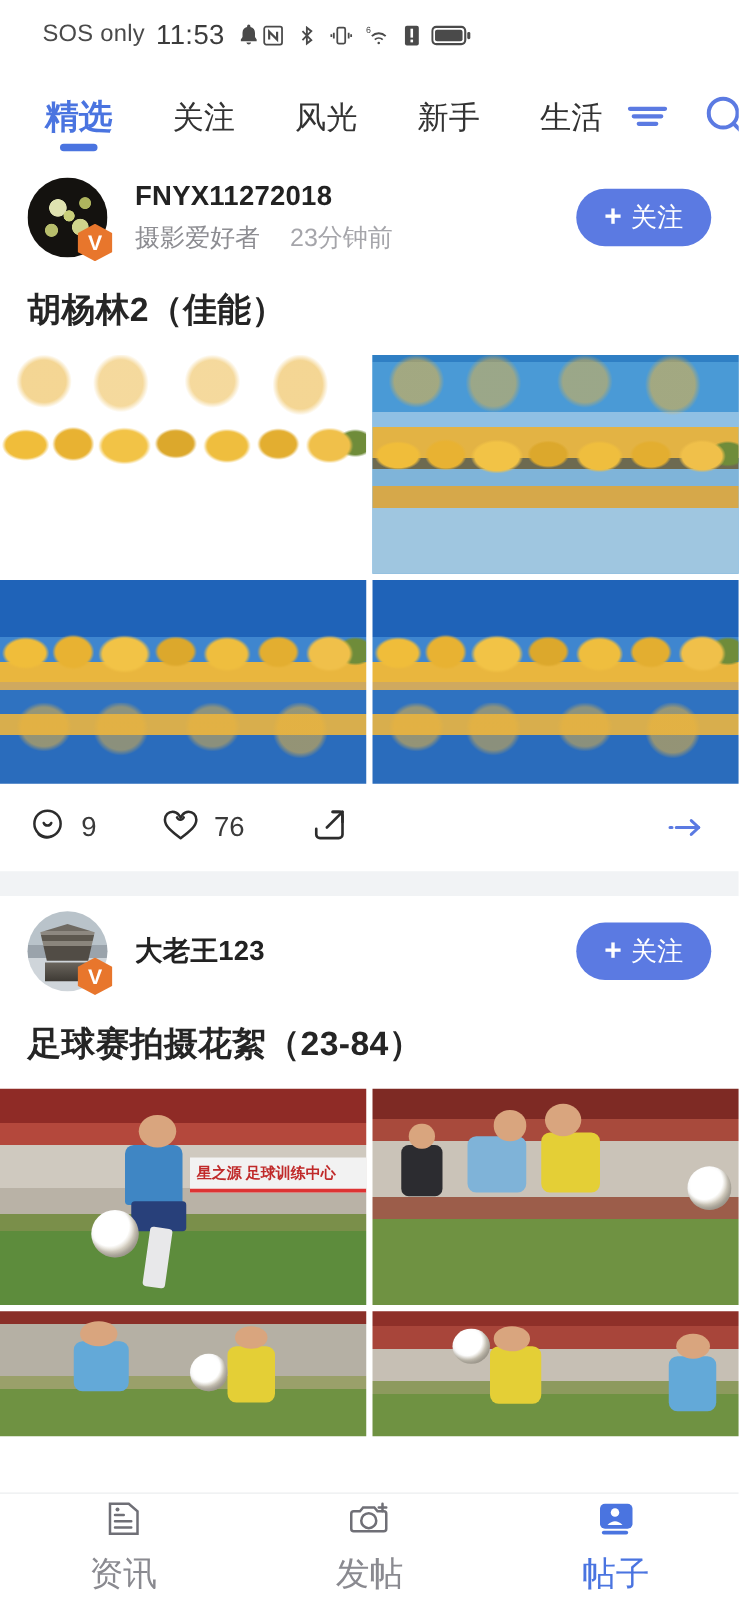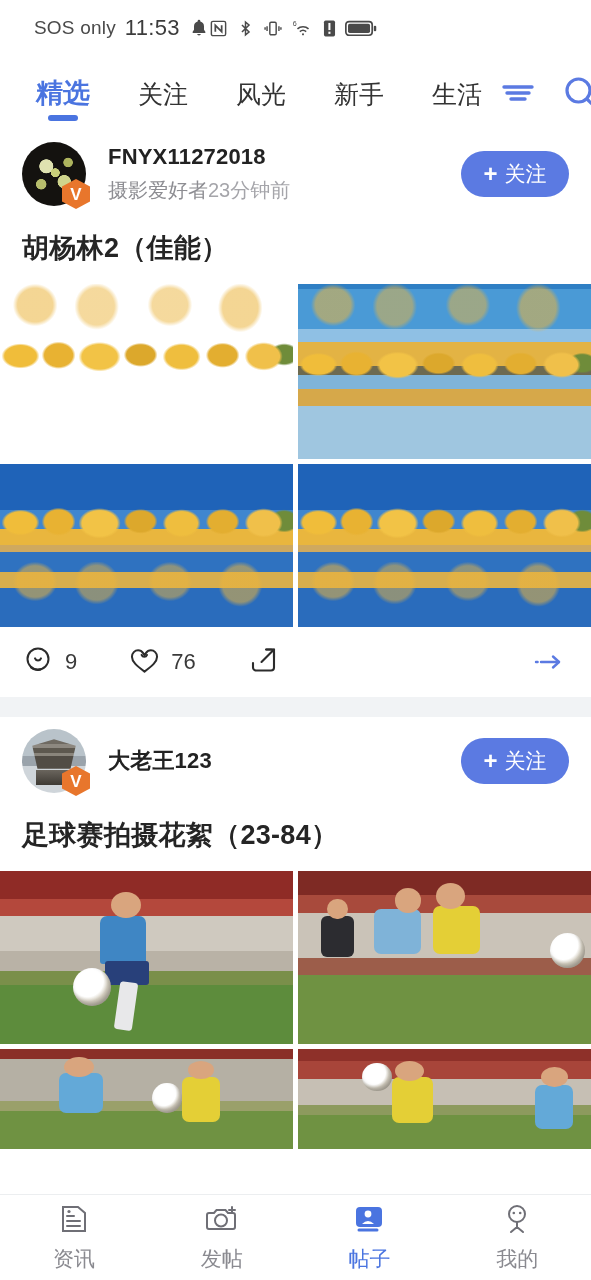--- a/index.html
+++ b/index.html
@@ -71,21 +71,21 @@
   }
   .vbadge {
     position:absolute; right:-4px; bottom:-3px; width:28px; height:30px;
     background:#e8762c;
     clip-path: polygon(50% 0, 100% 25%, 100% 75%, 50% 100%, 0 75%, 0 25%);
     display:flex; align-items:center; justify-content:center;
     color:#fff; font-size:17px; font-weight:bold; line-height:1;
   }
   .post-meta { flex:1; padding-left: 22px; display:flex; flex-direction:column; gap:7px; }
   .uname { font-size:22px; font-weight:bold; color:#222; letter-spacing:.2px; }
-  .sub { display:flex; align-items:center; gap:0; }
+  .sub { display:flex; align-items:center; gap:24px; }
   .role { font-size:20px; color:#8d8d92; }
   .time { font-size:20px; color:#a5a5aa; }
   .follow-btn {
     width:108px; height:46px; border-radius:23px; background:#5b7ae2;
     display:flex; align-items:center; justify-content:center; gap:7px;
     color:#fff; font-size:21px; cursor:pointer; flex:0 0 auto;
   }
   .plus { font-size:24px; line-height:1; font-weight:bold; }
 
   .post-title {
@@ -214,21 +214,21 @@
   
   .bottomnav {
     position:absolute; left:0; bottom:0; width:591px; height:86px;
     background:#fff; display:flex; align-items:center;
     border-top:1px solid #eceef0;
   }
   .nav-item {
     flex:1; display:flex; flex-direction:column; align-items:center;
     justify-content:center; gap:9px; cursor:pointer;
   }
-  .nav-label { font-size:21px; color:#8a8a90; }
+  .nav-label { font-size:27px; color:#8a8a90; }
   .nav-item.active .nav-label { color:#4a74e0; }
   .nav-ico { height:34px; display:flex; align-items:center; justify-content:center; }
 </style>
 </head>
 <body>
 
 <div id="app">
 
   <div class="statusbar">
     <div class="sb-left">
@@ -398,20 +398,23 @@
       <div class="follow-btn">
         <span class="plus">+</span>
         <span>关注</span>
       </div>
     </div>
 
     <div class="post-title">足球赛拍摄花絮（23-84）</div>
 
     <div class="grid">
       <div class="cell img-soc">
+        <div class="banner" style="left:52%;right:0;top:32%;height:16%;">
+          <span>星之源 足球训练中心</span>
+        </div>
         <div class="player p-blue" style="left:34%;top:26%;width:16%;height:28%;border-radius:7px 7px 3px 3px;"></div>
         <div class="player p-skin" style="left:38%;top:12%;width:10%;height:15%;border-radius:50%;"></div>
         <div class="player p-dark" style="left:36%;top:52%;width:15%;height:14%;border-radius:3px;background:#28407a;"></div>
         <div class="player" style="left:40%;top:64%;width:6%;height:28%;background:#e8e8ea;border-radius:3px;transform:rotate(8deg);"></div>
         <div class="ball" style="left:25%;top:56%;width:13%;height:22%;"></div>
       </div>
       <div class="cell img-soc2">
         <div class="player p-dark" style="left:8%;top:26%;width:11%;height:24%;border-radius:6px;"></div>
         <div class="player p-skin" style="left:10%;top:16%;width:7%;height:12%;border-radius:50%;"></div>
         <div class="player" style="left:26%;top:22%;width:16%;height:26%;background:#7fb3d8;border-radius:7px;"></div>
@@ -462,26 +465,15 @@
       <span class="nav-ico">
         <svg width="32" height="32" viewBox="0 0 32 32" fill="none">
           <rect x="3" y="4" width="26" height="20" rx="4" fill="#4a74e0"></rect>
           <circle cx="15" cy="11" r="3.4" fill="#fff"></circle>
           <path d="M9 21q6-6 12 0z" fill="#fff"></path>
           <path d="M6 27h18" stroke="#4a74e0" stroke-width="3" stroke-linecap="round"></path>
         </svg>
       </span>
       <span class="nav-label">帖子</span>
     </div>
-    <div class="nav-item">
-      <span class="nav-ico">
-        <svg width="32" height="32" viewBox="0 0 32 32" fill="none" stroke="#6f6f76" stroke-width="2">
-          <circle cx="16" cy="11" r="8"></circle>
-          <circle cx="12.8" cy="10" r="1.3" fill="#6f6f76" stroke="none"></circle>
-          <circle cx="19.2" cy="10" r="1.3" fill="#6f6f76" stroke="none"></circle>
-          <path d="M16 19v5M16 24l-6 5M16 24l6 5" stroke-linecap="round"></path>
-        </svg>
-      </span>
-      <span class="nav-label">我的</span>
-    </div>
   </div>
 
 </div>
 
 </body></html>

